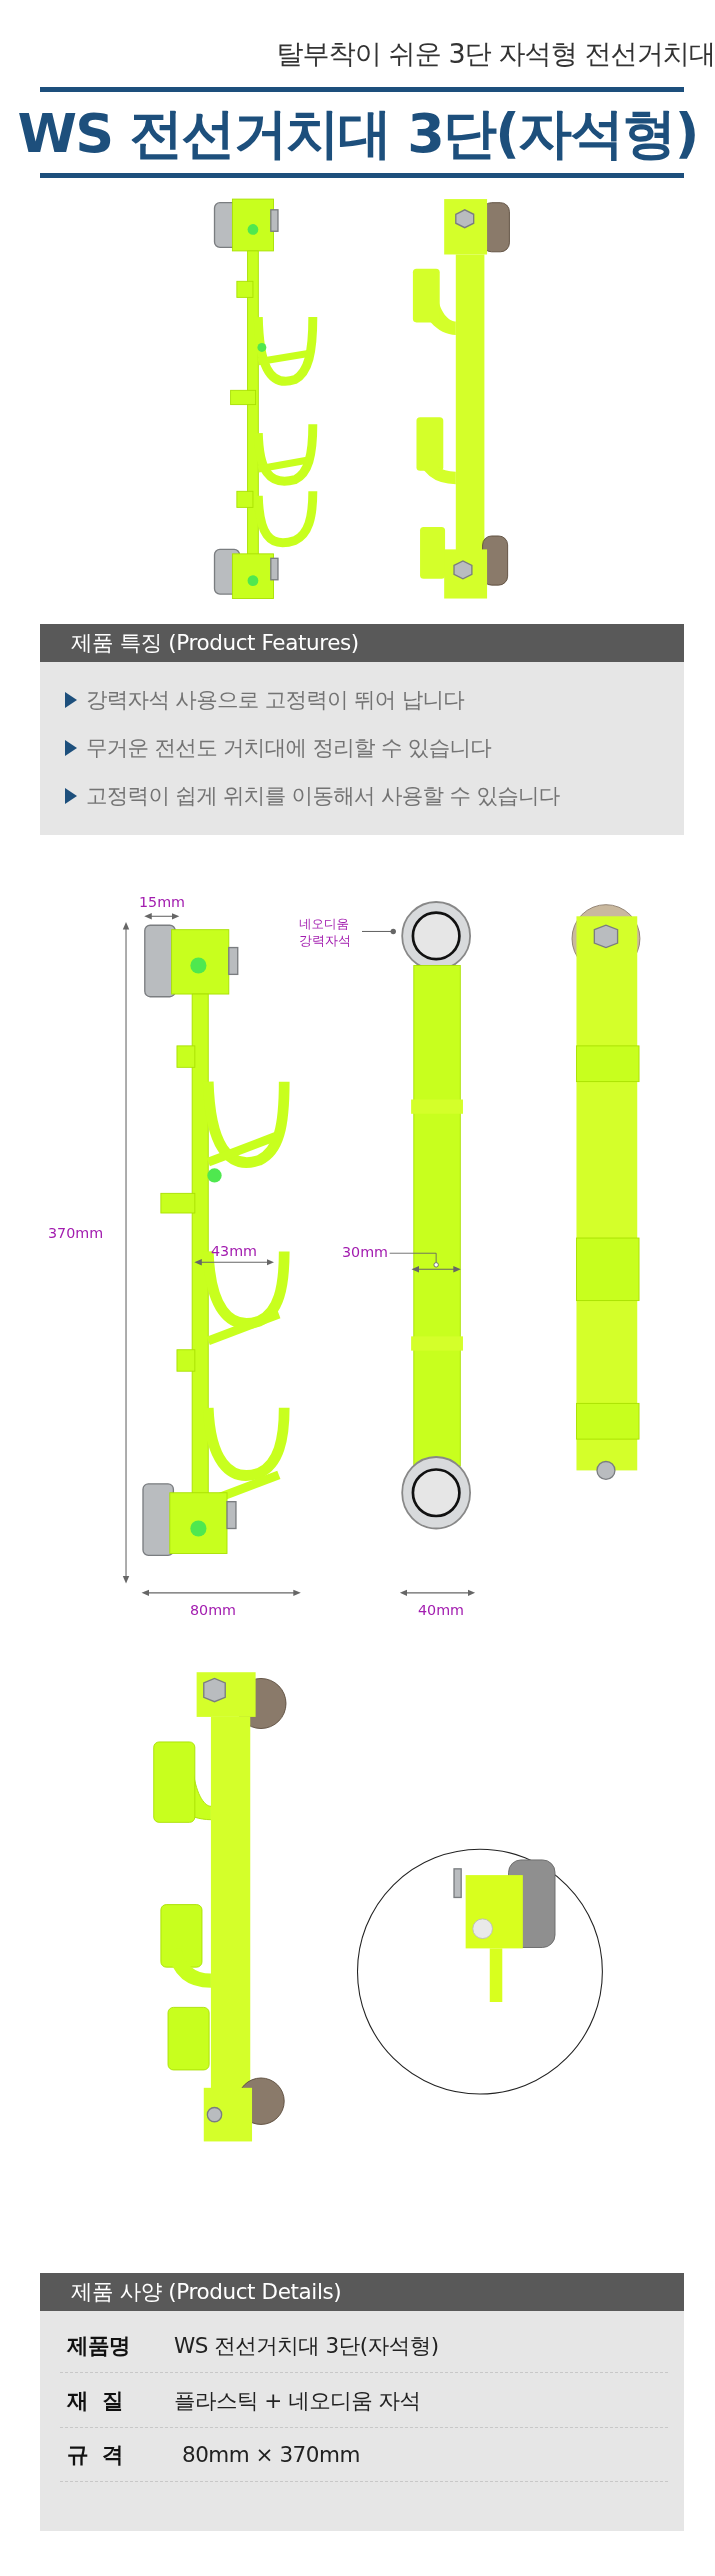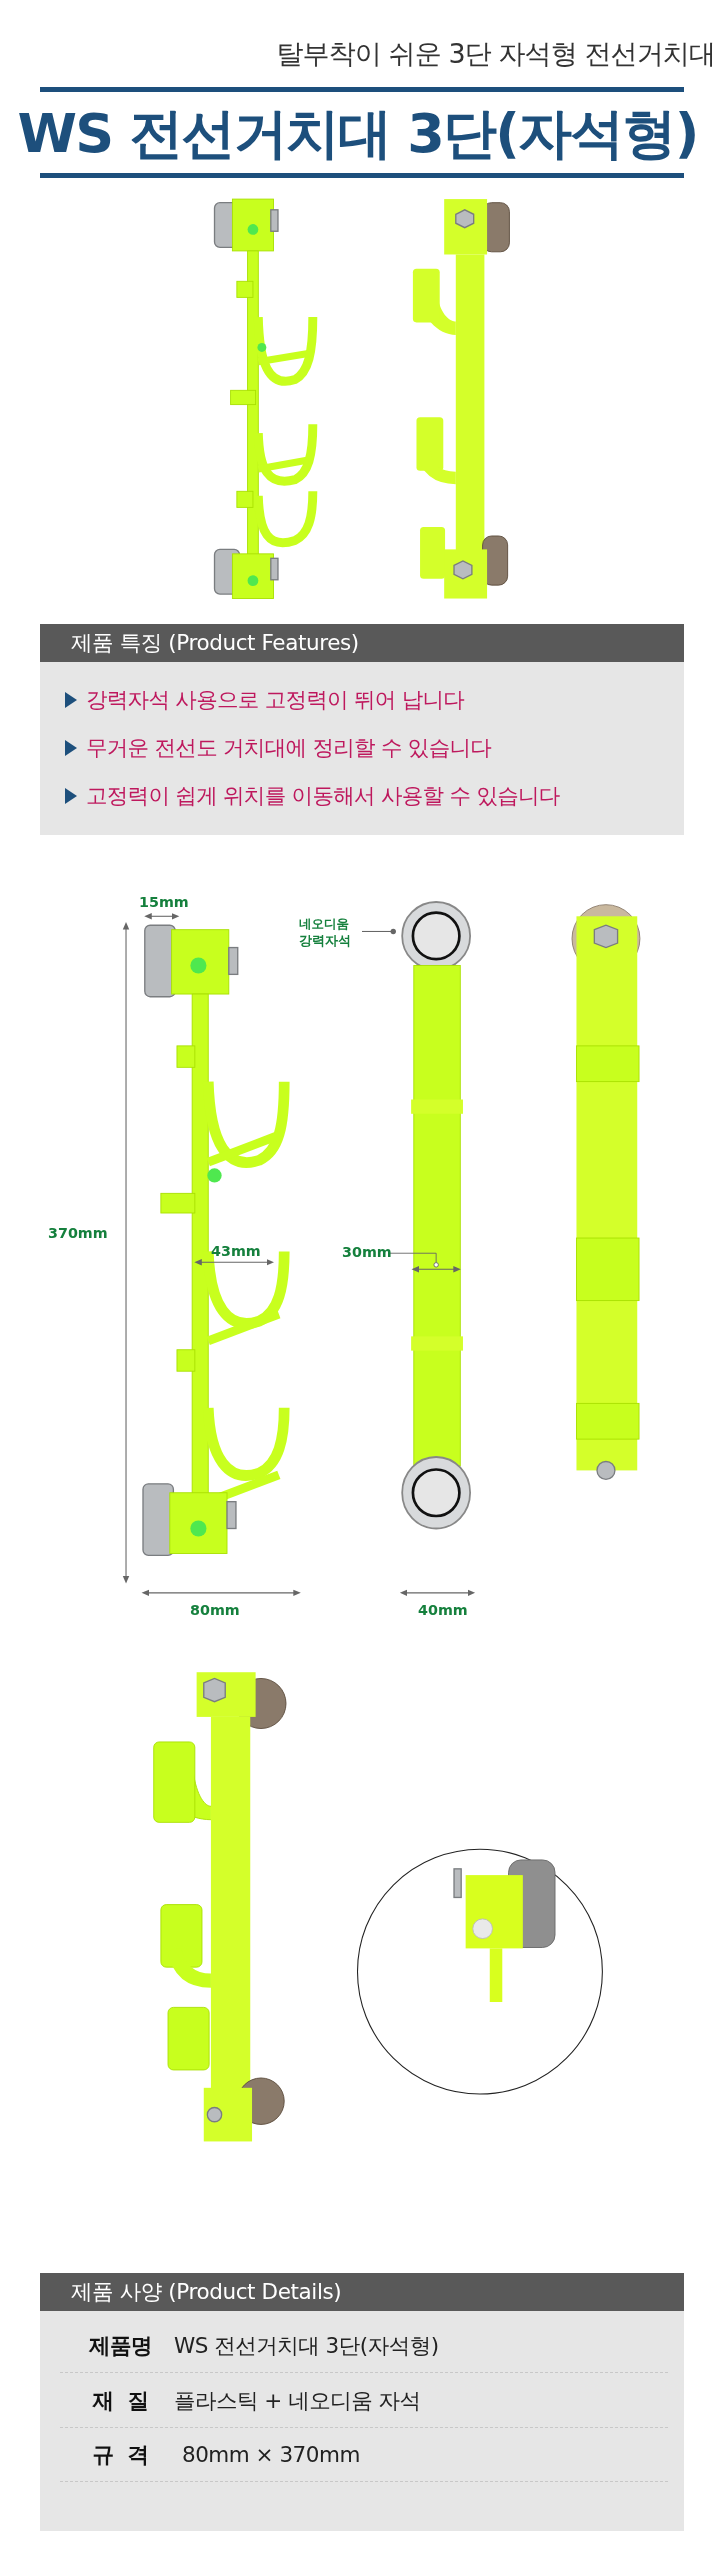--- a/index.html
+++ b/index.html
@@ -10,25 +10,25 @@
   .title { top: 98px; left: 0; width: 715px; text-align: center; font-size: 54px; font-weight: bold; color: #1d4f7c; letter-spacing: -1.8px; }
 
   .photo-area { top: 183px; left: 0; width: 715px; height: 420px; }
   .neon { fill: #c8ff1e; stroke: #a8e000; stroke-width: 1; }
   .neon2 { fill: #d4ff2a; }
   .metal { fill: #b9bcbf; stroke: #7a7d80; stroke-width: 1.5; }
   .hole { fill: #4fe84f; }
 
   .box { left: 40px; width: 644px; background: #e6e6e6; }
   .box-header { position: absolute; left: 0; top: 0; width: 644px; height: 38px; background: #595959; color: #fff; font-size: 21.5px; line-height: 38px; padding-left: 31px; letter-spacing: -0.4px; }
-  .feature { position: absolute; left: 25px; font-size: 21.5px; color: #be185d; display: flex; align-items: center; letter-spacing: -0.7px; }
+  .feature { position: absolute; left: 25px; font-size: 21.5px; color: #737373; display: flex; align-items: center; letter-spacing: -0.7px; }
   .tri { display: inline-block; width: 0; height: 0; border-top: 8px solid transparent; border-bottom: 8px solid transparent; border-left: 12.5px solid #1d4f7c; margin-right: 9px; }
 
-  .dim-label { font-size: 14.3px; color: #15803d; font-weight: bold; }
-  .spec-row { position: absolute; left: 27px; width: 590px; height: 54px; display: flex; align-items: center; font-size: 21.5px; letter-spacing: -0.5px; text-align: center; }
+  .dim-label { font-size: 14.3px; color: #a21caf; }
+  .spec-row { position: absolute; left: 27px; width: 590px; height: 54px; display: flex; align-items: center; font-size: 21.5px; letter-spacing: -0.5px; }
   .spec-key { width: 107px; font-weight: bold; color: #111; }
   .spec-val { color: #222; }
   .spec-div { position: absolute; left: 19.7px; width: 608px; border-top: 1.8px dashed #c8c8c8; }
 </style>
 </head>
 <body>
 
 <div class="abs subtitle">탈부착이 쉬운 3단 자석형 전선거치대</div>
 <div class="abs rule" style="top:87px"></div>
 <div class="abs title">WS 전선거치대 3단(자석형)</div>

